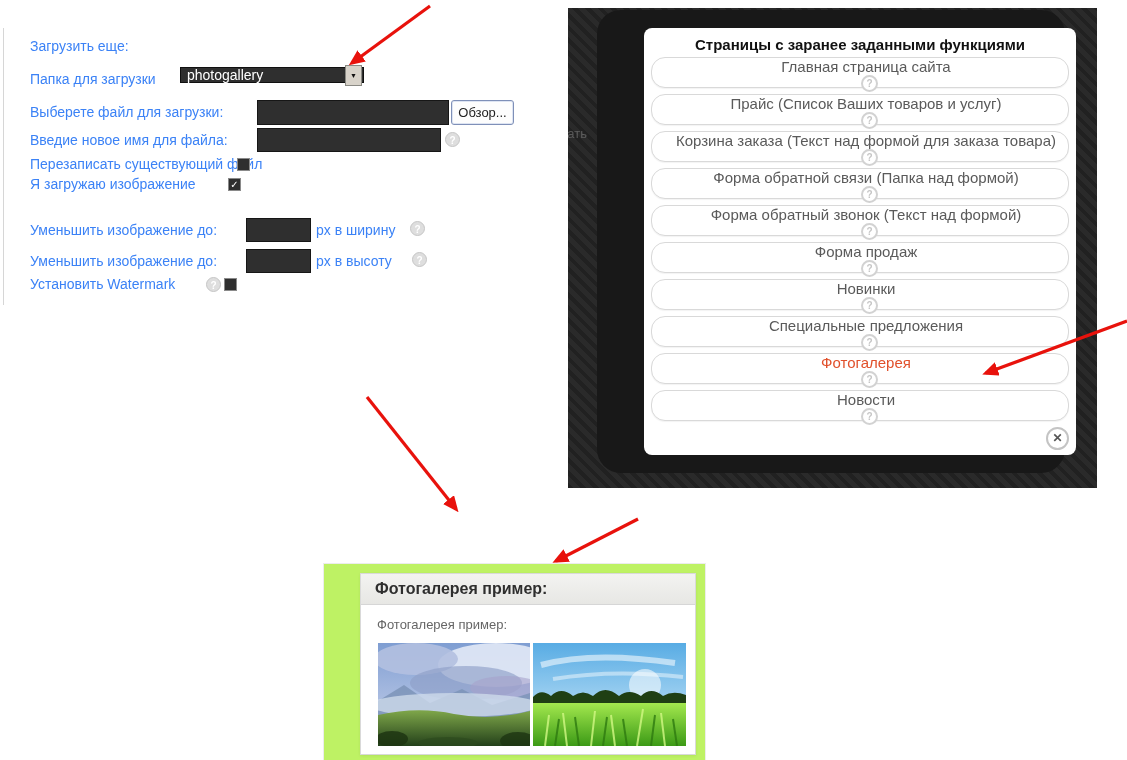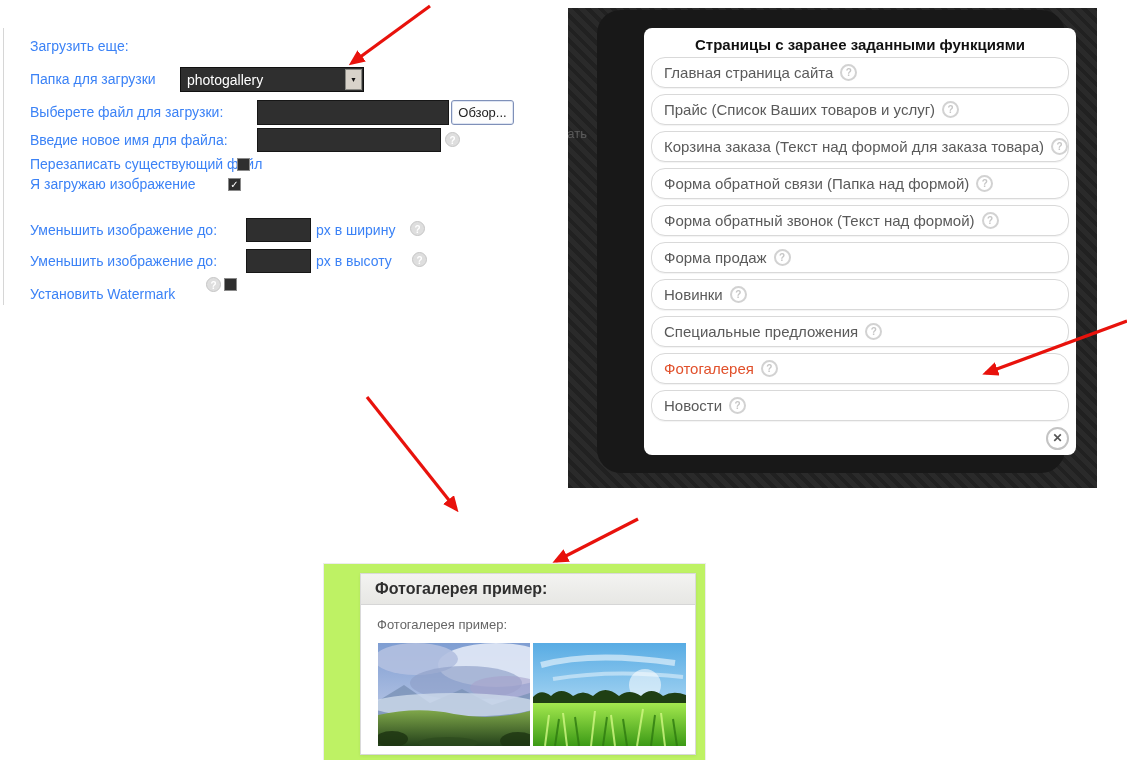--- a/index.html
+++ b/index.html
@@ -4,21 +4,21 @@
 <style>
   html,body{margin:0;padding:0;}
   body{
     width:1127px;height:760px;position:relative;overflow:hidden;
     background:#ffffff;font-family:"Liberation Sans",sans-serif;
   }
   
   .vline{position:absolute;left:3px;top:28px;width:1px;height:277px;background:#d6d6d6;}
   .flabel{position:absolute;color:#3b82f6;font-size:14px;white-space:nowrap;}
   .dinput{position:absolute;background:#2f2f2f;border:1px solid #161616;box-sizing:border-box;}
-  .dd{position:absolute;left:180px;top:67px;width:184px;height:25px;background:#2f2f2f;
+  .dd{position:absolute;left:180px;top:67px;width:184px;height:16px;background:#2f2f2f;
       border:1px solid #101010;box-sizing:border-box;display:flex;align-items:center;}
   .dd .val{color:#ffffff;font-size:14px;padding-left:6px;flex:1;}
   .dd .btn{width:17px;height:21px;margin-right:1px;background:#d8d3ca;border:1px solid #8a8a84;
       display:flex;align-items:center;justify-content:center;font-size:7px;color:#111;box-sizing:border-box;}
   .browse{position:absolute;left:451px;top:100px;width:63px;height:25px;background:#fdfdfd;
       border:1px solid #7f90b8;border-radius:3px;box-shadow:inset 0 0 0 1px #dde4f2;
       font-size:13px;color:#222;display:flex;align-items:center;justify-content:center;box-sizing:border-box;}
   .qform{position:absolute;width:15px;height:15px;border-radius:50%;background:#dedede;
       border:1px solid #c6c6c6;color:#fff;font-weight:bold;font-size:10px;line-height:15px;
       text-align:center;box-sizing:border-box;}
@@ -27,21 +27,21 @@
   
   .panel{position:absolute;left:568px;top:8px;width:529px;height:480px;overflow:hidden;
       background:repeating-linear-gradient(45deg,#212121 0px,#212121 4px,#2a2a2a 4px,#2a2a2a 9px);}
   .ghost{position:absolute;left:-14px;top:118px;color:#9a9a9a;opacity:.45;font-size:13px;}
   .frame{position:absolute;left:29px;top:2px;width:468px;height:463px;background:#181818;border-radius:24px;}
   .modal{position:absolute;left:47px;top:20px;width:432px;height:427px;background:#ffffff;border-radius:8px;margin-left:29px;}
   .mtitle{position:absolute;top:8px;left:0;right:0;text-align:center;font-weight:bold;font-size:15px;color:#111;}
   .rows{position:absolute;left:7px;top:29px;width:418px;}
   .prow{height:29px;border:1px solid #d9d9d9;border-radius:14px;margin-bottom:6px;background:#fff;
       display:flex;align-items:center;padding-left:12px;font-size:15px;color:#5a5a5a;
-      box-shadow:0 1px 1px rgba(0,0,0,0.05);}
+      box-shadow:0 1px 1px rgba(0,0,0,0.05);flex-direction:column;}
   .prow.hl{color:#e1502b;}
   .qmodal{display:inline-block;width:13px;height:13px;border:2px solid #d2d2d2;border-radius:50%;
       color:#c6c6c6;font-size:10px;font-weight:bold;line-height:13px;text-align:center;
       margin-left:7px;background:#fff;flex:0 0 auto;}
   .closebtn{position:absolute;right:7px;bottom:5px;width:19px;height:19px;border:2px solid #c4c4c4;
       border-radius:50%;color:#555;font-weight:bold;font-size:12px;line-height:19px;text-align:center;
       background:#fff;box-sizing:content-box;}
   
   .gwrap{position:absolute;left:323px;top:563px;width:383px;height:197px;background:#bef264;
       border:1px solid #ececec;border-bottom:none;box-sizing:border-box;}
@@ -86,21 +86,21 @@
   <div class="flabel" style="left:30px;top:222px;">Уменьшить изображение до:</div>
   <div class="dinput" style="left:246px;top:218px;width:65px;height:24px;"></div>
   <div class="flabel" style="left:316px;top:222px;">px в ширину</div>
   <div class="qform" style="left:410px;top:221px;">?</div>
 
   <div class="flabel" style="left:30px;top:253px;">Уменьшить изображение до:</div>
   <div class="dinput" style="left:246px;top:249px;width:65px;height:24px;"></div>
   <div class="flabel" style="left:316px;top:253px;">px в высоту</div>
   <div class="qform" style="left:412px;top:252px;">?</div>
 
-  <div class="flabel" style="left:30px;top:276px;margin-top:10px;">Установить Watermark</div>
+  <div class="flabel" style="left:30px;top:276px;">Установить Watermark</div>
   <div class="qform" style="left:206px;top:277px;">?</div>
   <div class="cb" style="left:224px;top:278px;"></div>
 </div>
 
 <div class="panel">
   <span class="ghost">здать</span>
   <div class="frame"></div>
   <div class="modal">
     <div class="mtitle">Страницы с заранее заданными функциями</div>
     <div class="rows">

